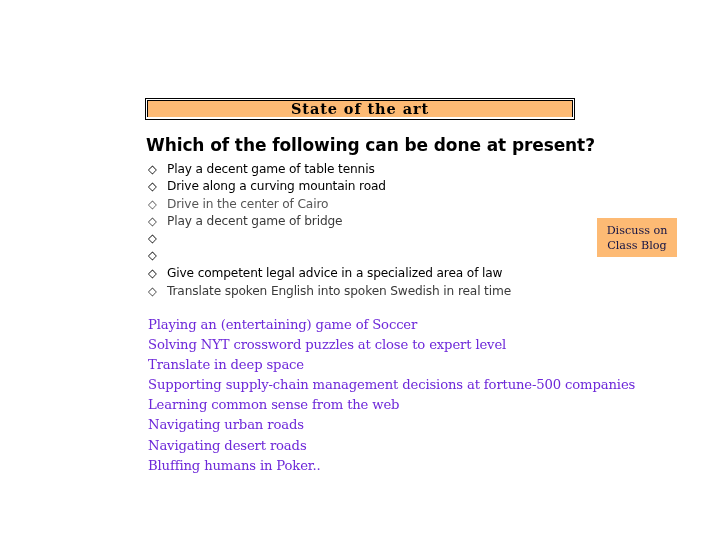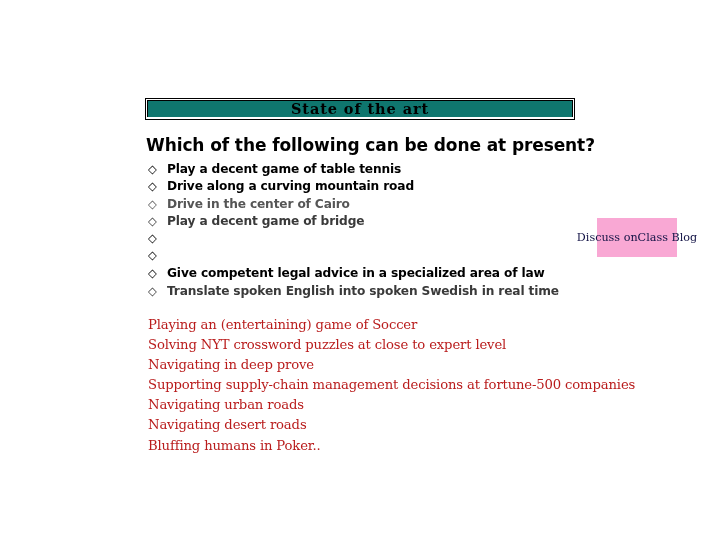--- a/index.html
+++ b/index.html
@@ -37,21 +37,21 @@
   }
   #title-bar-inner {
     position: absolute;
     left: 1px;
     top: 1px;
     right: 1px;
     bottom: 2px;
     box-sizing: border-box;
     border: 1px solid #000000;
     border-bottom: none;
-    background: #0f766e;
+    background: #fdba74;
     display: flex;
     align-items: center;
     justify-content: center;
   }
   #title-text {
     font-family: "DejaVu Serif", "Liberation Serif", serif;
     font-weight: bold;
     font-size: 14.5px;
     letter-spacing: 0.9px;
     color: #000000;
@@ -89,21 +89,21 @@
   .bullet-glyph {
     width: 19px;
     flex: 0 0 19px;
     font-family: "DejaVu Sans", sans-serif;
     font-size: 11.5px;
     line-height: 1;
     color: #000000;
   }
   .bullet-label {
     font-family: "DejaVu Sans", "Liberation Sans", sans-serif;
-    font-weight: bold;
+    font-weight: normal;
     font-size: 12.2px;
     letter-spacing: -0.15px;
     line-height: 1;
     color: #000000;
     text-align: right;
   }
   
   .fade-1 .bullet-label, .fade-1 .bullet-glyph { color: #3a3a3a; }
   .fade-2 .bullet-label, .fade-2 .bullet-glyph { color: #555555; }
 
@@ -112,34 +112,34 @@
     position: absolute;
     left: 148px;
     top: 315px;
     width: 500px;
   }
   .serif-line {
     font-family: "DejaVu Serif", "Liberation Serif", serif;
     font-size: 13.2px;
     line-height: 20.1px;
     letter-spacing: -0.15px;
-    color: #b91c1c;
+    color: #6d28d9;
     white-space: nowrap;
   }
 
   
   #discuss-box {
     position: absolute;
     left: 597px;
     top: 218px;
     width: 80px;
     height: 39px;
-    background: #f9a8d4;
+    background: #fdba74;
     display: flex;
-    flex-direction: row;
+    flex-direction: column;
     align-items: center;
     justify-content: center;
     cursor: pointer;
   }
   .discuss-line {
     font-family: "DejaVu Serif", "Liberation Serif", serif;
     font-size: 11.2px;
     line-height: 15px;
     color: #121245;
     white-space: nowrap;
@@ -196,22 +196,23 @@
     <div class="bullet-row fade-1">
       <span class="bullet-glyph">◇</span>
       <span class="bullet-label">Translate spoken English into spoken Swedish in real time</span>
     </div>
 
   </div>
 
   <div id="serif-block">
     <div class="serif-line">Playing an (entertaining) game of Soccer</div>
     <div class="serif-line">Solving NYT crossword puzzles at close to expert level</div>
-    <div class="serif-line">Navigating in deep prove</div>
+    <div class="serif-line">Translate in deep space</div>
     <div class="serif-line">Supporting supply-chain management decisions at fortune-500 companies</div>
+    <div class="serif-line">Learning common sense from the web</div>
     <div class="serif-line">Navigating urban roads</div>
     <div class="serif-line">Navigating desert roads</div>
     <div class="serif-line">Bluffing humans in Poker..</div>
   </div>
 
   <div id="discuss-box">
     <span class="discuss-line">Discuss on</span>
     <span class="discuss-line">Class Blog</span>
   </div>
 

